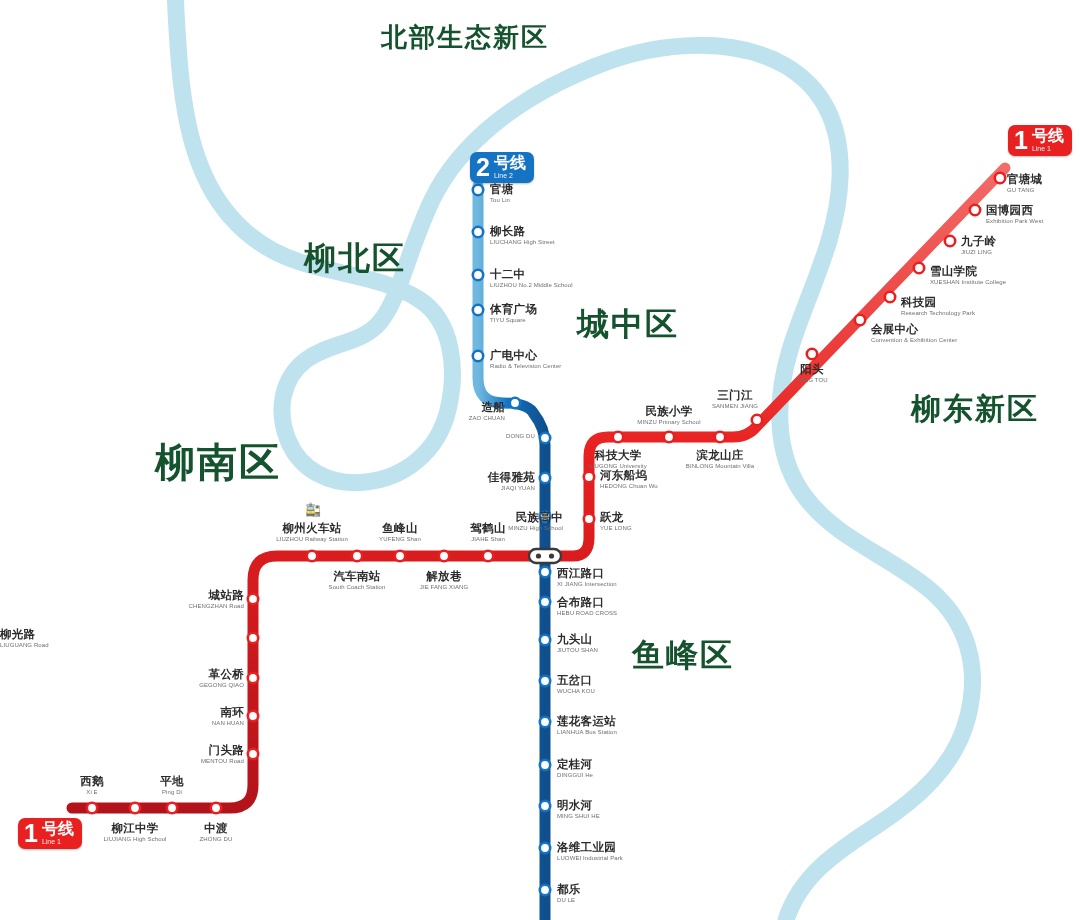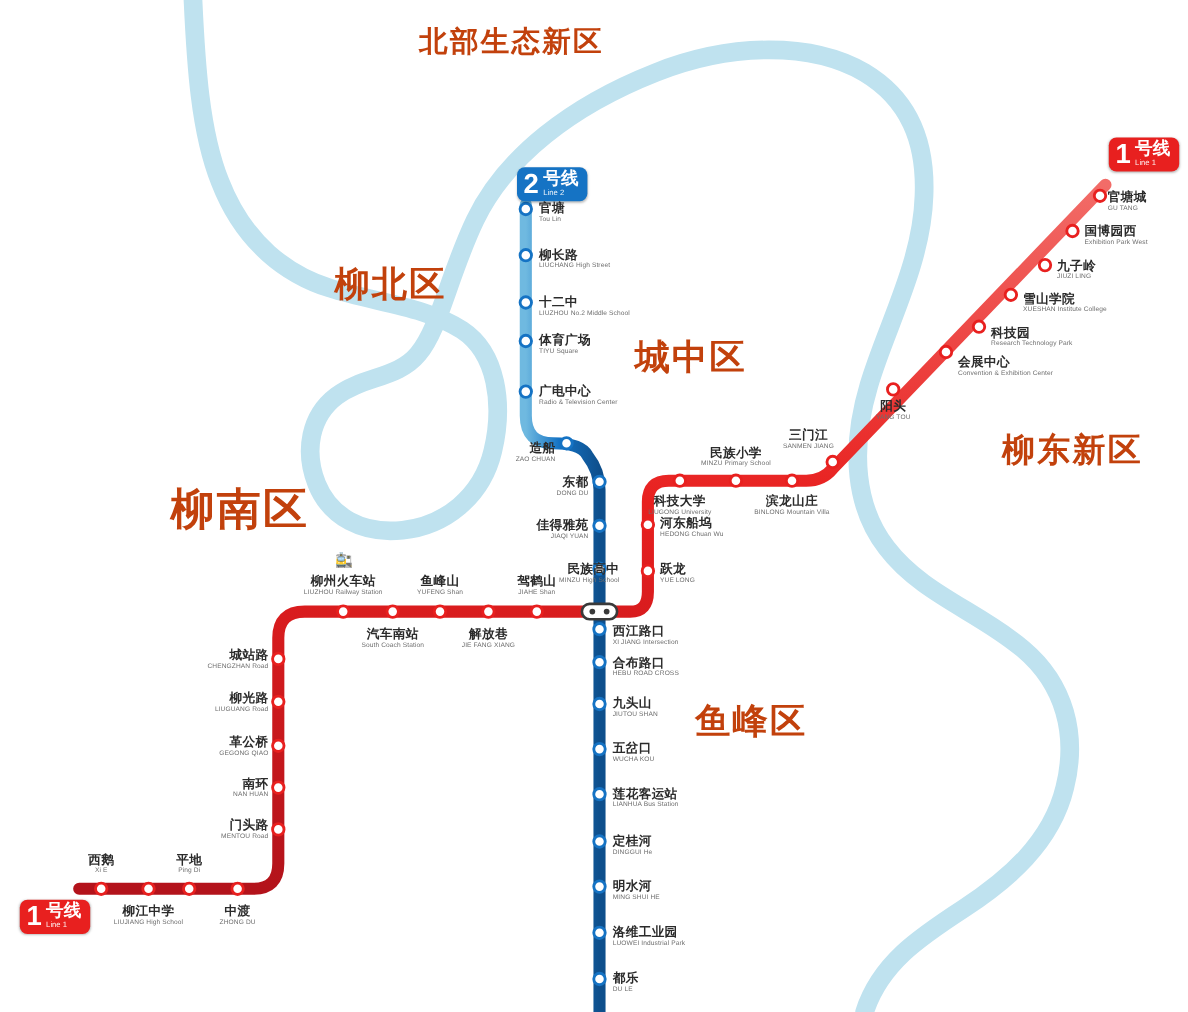--- a/index.html
+++ b/index.html
@@ -4,21 +4,21 @@
 <style>
   html,body{margin:0;padding:0;background:#ffffff;}
   body{
     width:1080px;height:920px;overflow:hidden;position:relative;
     font-family:"Liberation Sans","DejaVu Sans",sans-serif;
   }
   #map{position:absolute;inset:0;width:1080px;height:920px;}
 
   
   .district{
-    position:absolute;color:#c2410c;font-weight:bold;
+    position:absolute;color:#14532d;font-weight:bold;
     letter-spacing:2px;white-space:nowrap;
     font-family:Liberation Serif, serif;
   }
 
   
   .badge{
     position:absolute;display:flex;align-items:center;
     border-radius:7px;padding:3px 8px 3px 6px;color:#fff;
     box-shadow:0 1px 2px rgba(0,0,0,.25);
   }
@@ -277,21 +277,21 @@
       <div class="en">MENTOU Road</div>
     </div>
     <div class="slabel l" style="left: 0px; width: 244px; top: 706px; text-align: right;">
       <div class="cn">南环</div>
       <div class="en">NAN HUAN</div>
     </div>
     <div class="slabel l" style="left: 0px; width: 244px; top: 668px; text-align: right;">
       <div class="cn">革公桥</div>
       <div class="en">GEGONG QIAO</div>
     </div>
-    <div class="slabel l" style="left: 0px; width: 244px; top: 628px; text-align: right;">
+    <div class="slabel l" style="left: 0px; width: 244px; top: 628px; text-align: left;">
       <div class="cn">柳光路</div>
       <div class="en">LIUGUANG Road</div>
     </div>
     <div class="slabel l" style="left: 0px; width: 244px; top: 589px; text-align: right;">
       <div class="cn">城站路</div>
       <div class="en">CHENGZHAN Road</div>
     </div>
     <div class="slabel c" style="left: 312px; top: 522px;">
       <div class="cn">柳州火车站</div>
       <div class="en">LIUZHOU Railway Station</div>
@@ -382,21 +382,20 @@
     </div>
     <div class="slabel r" style="left: 490px; top: 349px;">
       <div class="cn">广电中心</div>
       <div class="en">Radio &amp; Television Center</div>
     </div>
     <div class="slabel l" style="left: 0px; width: 505px; top: 401px; text-align: right;">
       <div class="cn">造船</div>
       <div class="en">ZAO CHUAN</div>
     </div>
     <div class="slabel l" style="left: 0px; width: 535px; top: 432px; text-align: right;">
-      <div class="cn">东都</div>
       <div class="en">DONG DU</div>
     </div>
     <div class="slabel l" style="left: 0px; width: 535px; top: 471px; text-align: right;">
       <div class="cn">佳得雅苑</div>
       <div class="en">JIAQI YUAN</div>
     </div>
     <div class="slabel l" style="left: 0px; width: 535px; top: 511px; text-align: right; padding-left: 28px;">
       <div class="cn">民族高中</div>
       <div class="en">MINZU High School</div>
     </div>

